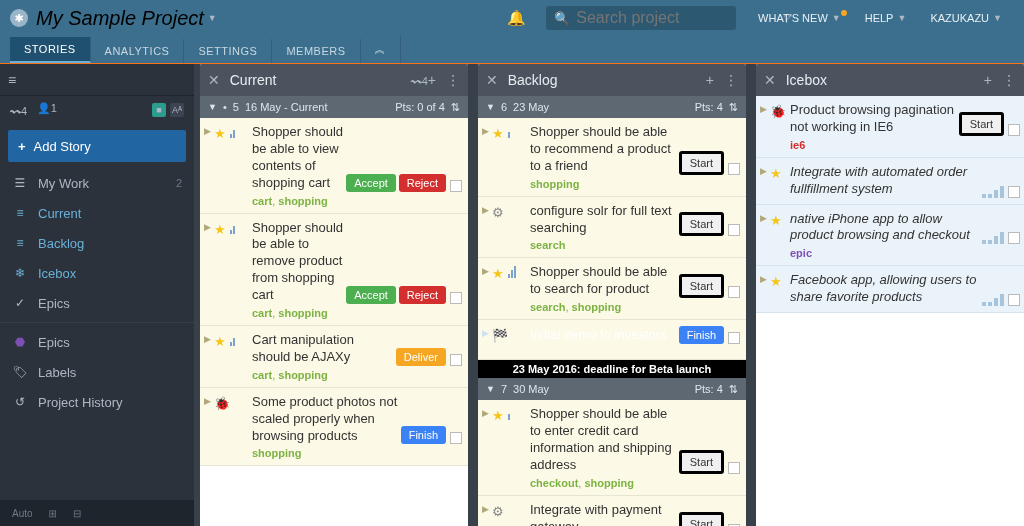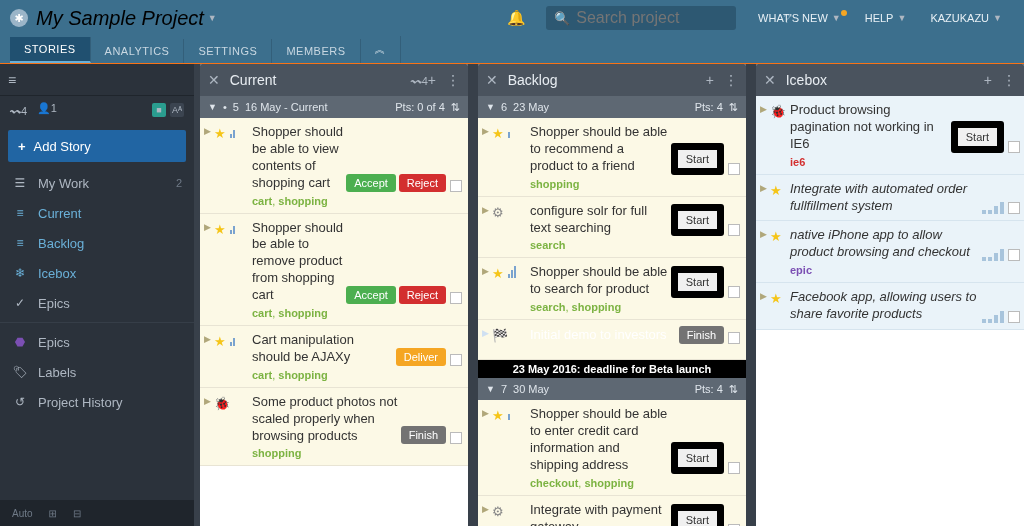--- a/index.html
+++ b/index.html
@@ -60,22 +60,22 @@
 .bar { width: 2px; background: #7aa3cf; }
 .story-body { flex: 1; display: flex; flex-direction: column; }
 .story-row1 { display: flex; align-items: flex-end; }
 .story-title { color: #333; font-size: 13px; line-height: 1.3; flex: 1; }
 .story-title.italic { font-style: italic; }
 .story-actions { display: flex; gap: 3px; flex-shrink: 0; }
 .btn { border-radius: 3px; padding: 3px 8px; font-size: 11px; color: #fff; cursor: pointer; border: none; font-weight: 500; }
 .btn-accept { background: #4caf50; }
 .btn-reject { background: #d32f2f; }
 .btn-deliver { background: #f5a623; }
-.btn-finish { background: #737373; }
-.btn-start { background: #f0f0f0; color: #333; border: 7px solid #000000; }
+.btn-finish { background: #3b82f6; }
+.btn-start { background: #f0f0f0; color: #333; border: 3px solid #000000; }
 .story-checkbox { width: 12px; height: 12px; border: 1px solid #bbb; margin-left: 4px; margin-top: 3px; flex-shrink: 0; background: #fff; }
 .labels { margin-top: 3px; font-size: 11px; }
 .label { font-weight: bold; }
 .label.cart, .label.shopping, .label.search, .label.checkout { color: #7cb342; }
 .label.ie6 { color: #d32f2f; }
 .label.epic { color: #7b4fb3; }
 .label-sep { color: #7cb342; }
 .deadline-bar { background: #000; color: #fff; text-align: center; font-size: 11px; padding: 3px 0; font-weight: bold; }
 .icebox-story { display: flex; padding: 6px 4px; border-bottom: 1px solid #d6e4ee; background: #eaf3f9; }
 .icebox-left { width: 30px; display: flex; align-items: flex-start; gap: 2px; padding-top: 2px; }

